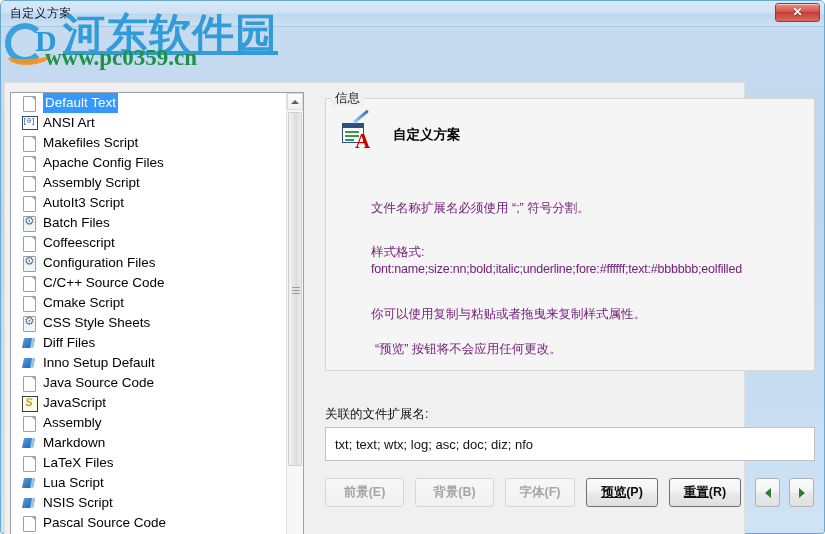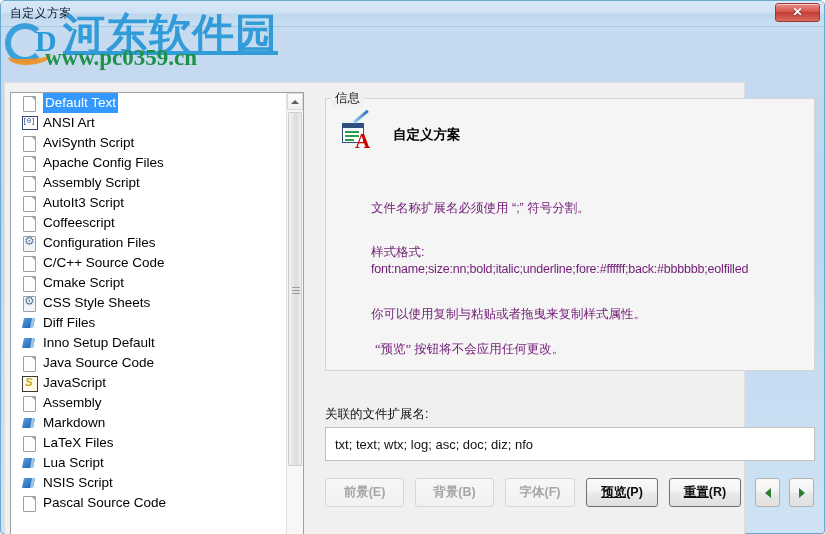--- a/index.html
+++ b/index.html
@@ -321,21 +321,21 @@
     position: absolute;
     left: 46px;
     font-size: 12.5px;
     color: #701a75;
     white-space: nowrap;
   }
   #info-l1 { top: 102px; }
   #info-l2 { top: 146px; }
   #info-l3 { top: 164px; font-family: "Liberation Sans", sans-serif; letter-spacing: -0.2px; }
   #info-l4 { top: 208px; }
-  #info-l5 { top: 243px; left: 50px; font-family: Liberation Serif, serif; }
+  #info-l5 { top: 243px; left: 50px; }
 
   #ext-label {
     position: absolute;
     left: 320px; top: 323px;
     font-size: 12.5px;
     color: #111111;
   }
   #ext-input {
     position: absolute;
     left: 320px; top: 344px;
@@ -490,33 +490,37 @@
           <div class="lv-item selected">
             <span class="lv-icon ic-doc"></span>
             <span class="lv-label">Default Text</span>
           </div>
           <div class="lv-item">
             <span class="lv-icon ic-ansi"></span>
             <span class="lv-label">ANSI Art</span>
           </div>
           <div class="lv-item">
             <span class="lv-icon ic-doc"></span>
-            <span class="lv-label">AviSynth Script</span>
+            <span class="lv-label">Makefiles Script</span>
           </div>
           <div class="lv-item">
             <span class="lv-icon ic-doc"></span>
             <span class="lv-label">Apache Config Files</span>
           </div>
           <div class="lv-item">
             <span class="lv-icon ic-doc"></span>
             <span class="lv-label">Assembly Script</span>
           </div>
           <div class="lv-item">
             <span class="lv-icon ic-doc"></span>
             <span class="lv-label">AutoIt3 Script</span>
+          </div>
+          <div class="lv-item">
+            <span class="lv-icon ic-gear"></span>
+            <span class="lv-label">Batch Files</span>
           </div>
           <div class="lv-item">
             <span class="lv-icon ic-doc"></span>
             <span class="lv-label">Coffeescript</span>
           </div>
           <div class="lv-item">
             <span class="lv-icon ic-gear"></span>
             <span class="lv-label">Configuration Files</span>
           </div>
           <div class="lv-item">
@@ -599,21 +603,21 @@
         <span class="pad-top"></span>
         <span class="line l1"></span>
         <span class="line l2"></span>
         <span class="line l3"></span>
         <span class="pen"></span>
         <span class="letter-a">A</span>
       </div>
       <div id="scheme-title">自定义方案</div>
       <div class="info-line" id="info-l1">文件名称扩展名必须使用 “;” 符号分割。</div>
       <div class="info-line" id="info-l2">样式格式:</div>
-      <div class="info-line" id="info-l3">font:name;size:nn;bold;italic;underline;fore:#ffffff;back:#bbbbbb;eolfilled</div>
+      <div class="info-line" id="info-l3">font:name;size:nn;bold;italic;underline;fore:#ffffff;text:#bbbbbb;eolfilled</div>
       <div class="info-line" id="info-l4">你可以使用复制与粘贴或者拖曳来复制样式属性。</div>
       <div class="info-line" id="info-l5">“预览” 按钮将不会应用任何更改。</div>
     </div>
 
     <div id="ext-label">关联的文件扩展名:</div>
     <input id="ext-input" type="text" value="txt; text; wtx; log; asc; doc; diz; nfo" style="">
 
     <div class="btn disabled" id="btn-fore">前景(E)</div>
     <div class="btn disabled" id="btn-back">背景(B)</div>
     <div class="btn disabled" id="btn-font">字体(F)</div>

